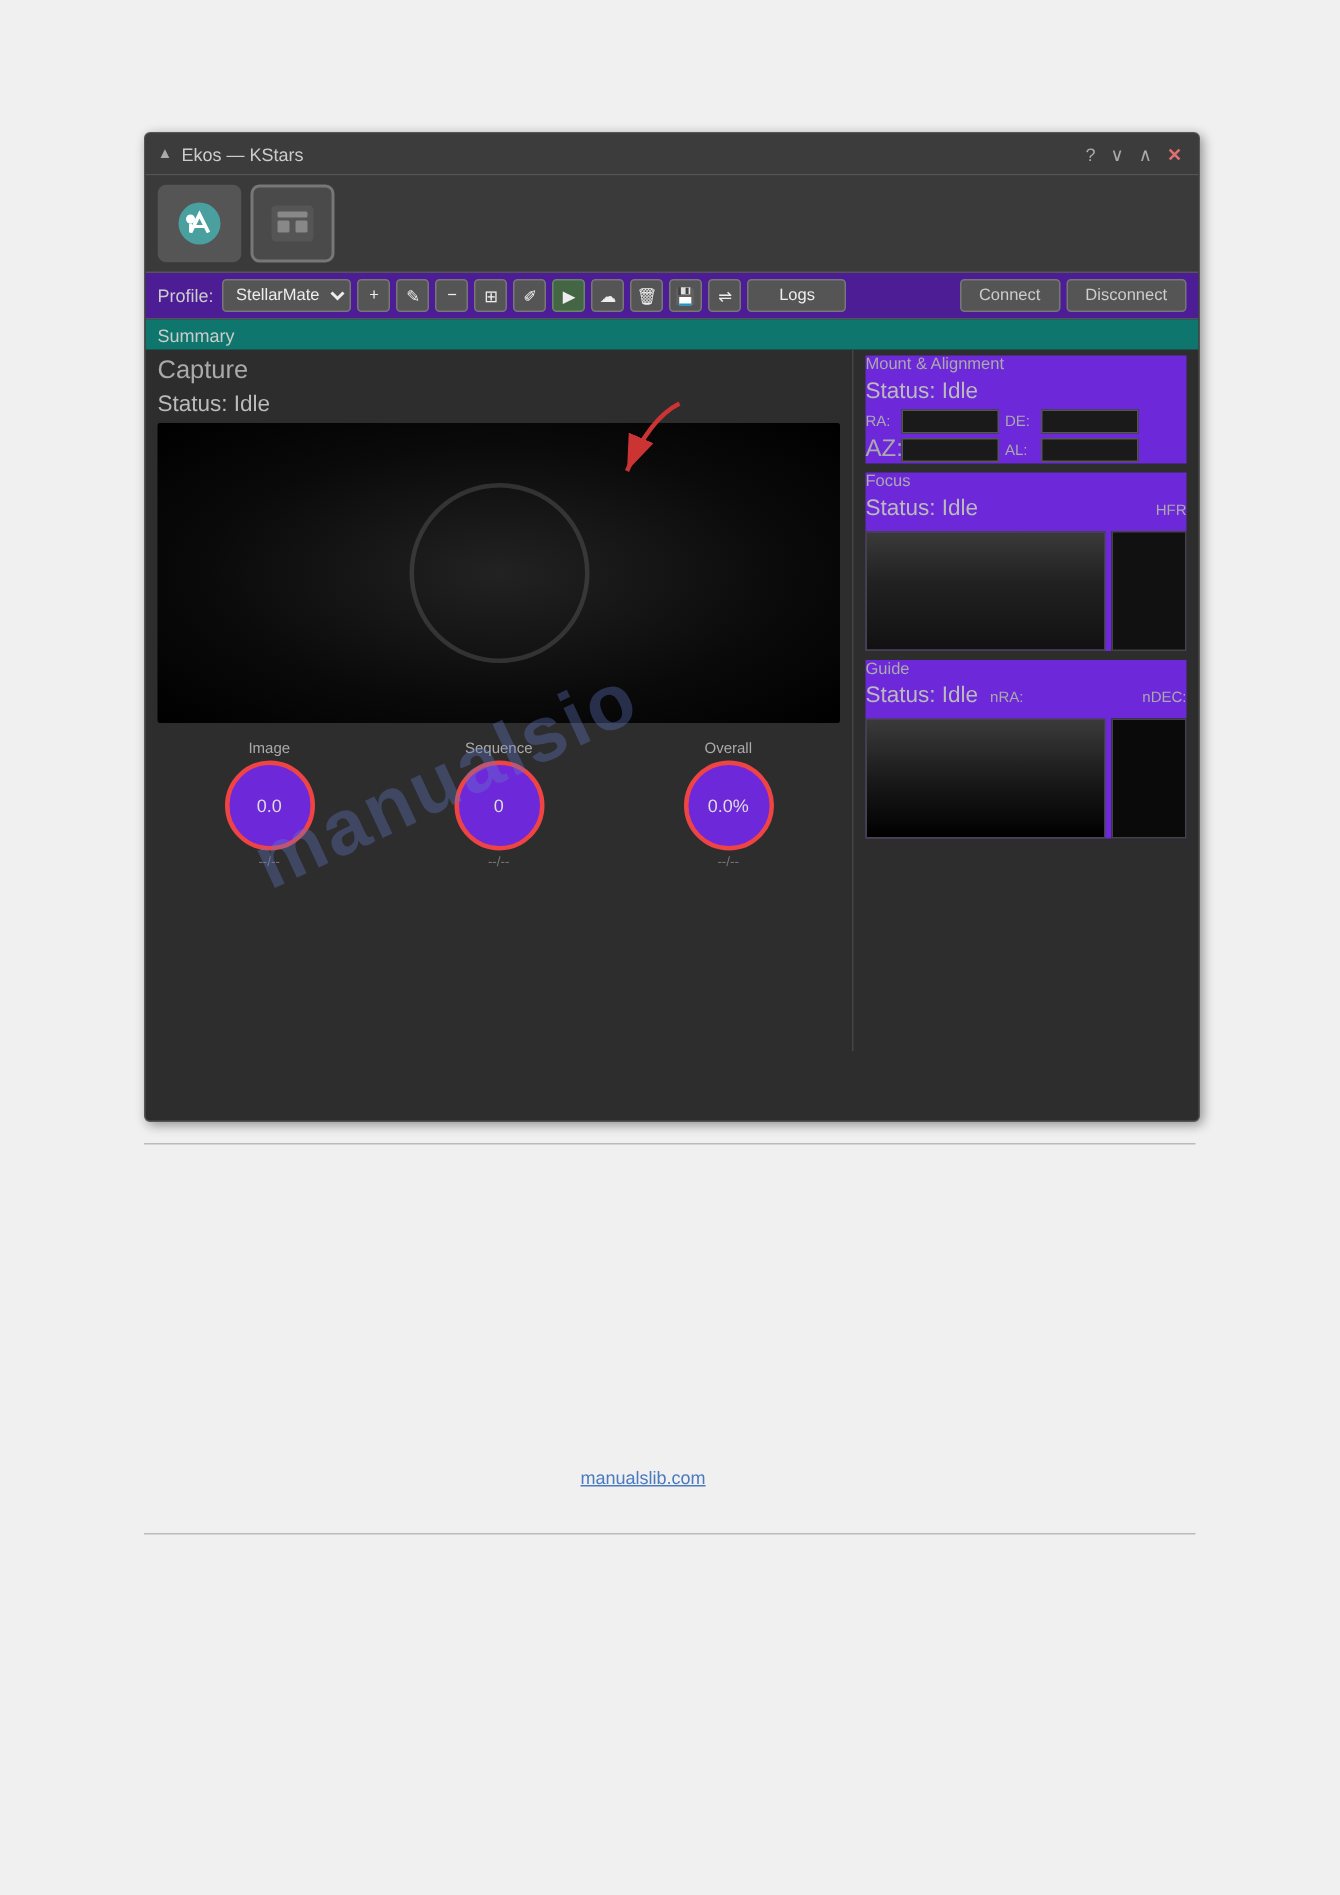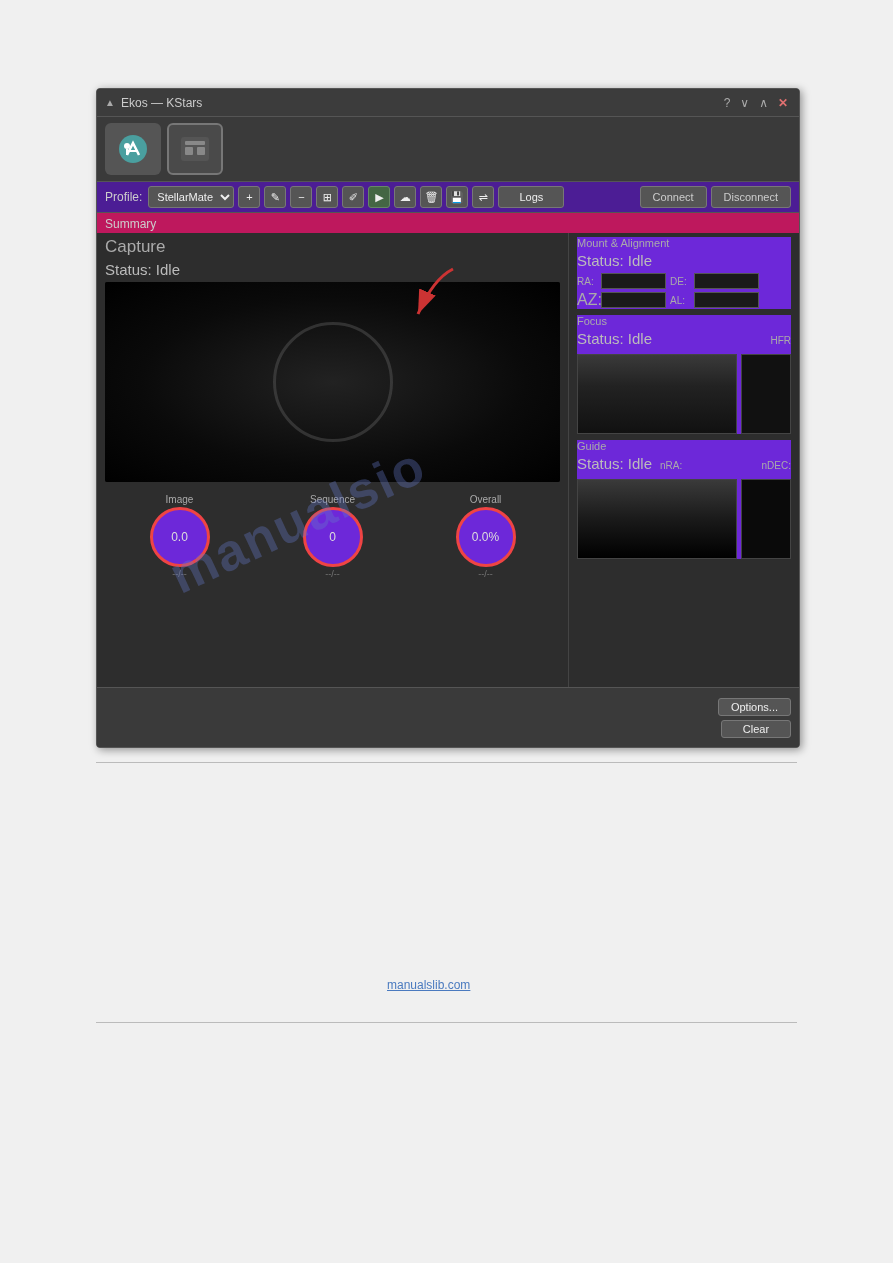--- a/index.html
+++ b/index.html
@@ -187,21 +187,21 @@
       display: flex;
       gap: 4px;
       margin-left: auto;
     }
 
     
     .summary-label {
       color: #ccc;
       font-size: 12px;
       padding: 4px 8px 2px 8px;
-      background: #be185d;
+      background: #0f766e;
     }
 
     
     .left-panel {
       flex: 1;
       padding: 4px 8px;
       border-right: 1px solid #444;
     }
     .panel-title {
       color: #aaa;
@@ -556,24 +556,20 @@
             <div class="mini-panel-row">
               <div class="mini-image" style="background:linear-gradient(to bottom, #3a3a3a 0%, #1a1a1a 50%, #000 100%);"></div>
               <div class="mini-image right" style="background:#0a0a0a;"></div>
             </div>
           </div>
 
         </div>
       </div>
     </div>
 
-    <div class="bottom-bar">
-      <button class="bottom-btn">Options...</button>
-      <button class="bottom-btn">Clear</button>
-    </div>
 
     <svg class="annotation-arrow" viewBox="0 0 80 70">
       <defs>
         <marker id="arrowhead" markerWidth="8" markerHeight="6" refX="8" refY="3" orient="auto">
           <polygon points="0 0, 8 3, 0 6" fill="#cc3333"></polygon>
         </marker>
       </defs>
       <path d="M 60 10 Q 40 20 25 55" stroke="#cc3333" stroke-width="3" fill="none" marker-end="url(#arrowhead)"></path>
     </svg>
 

